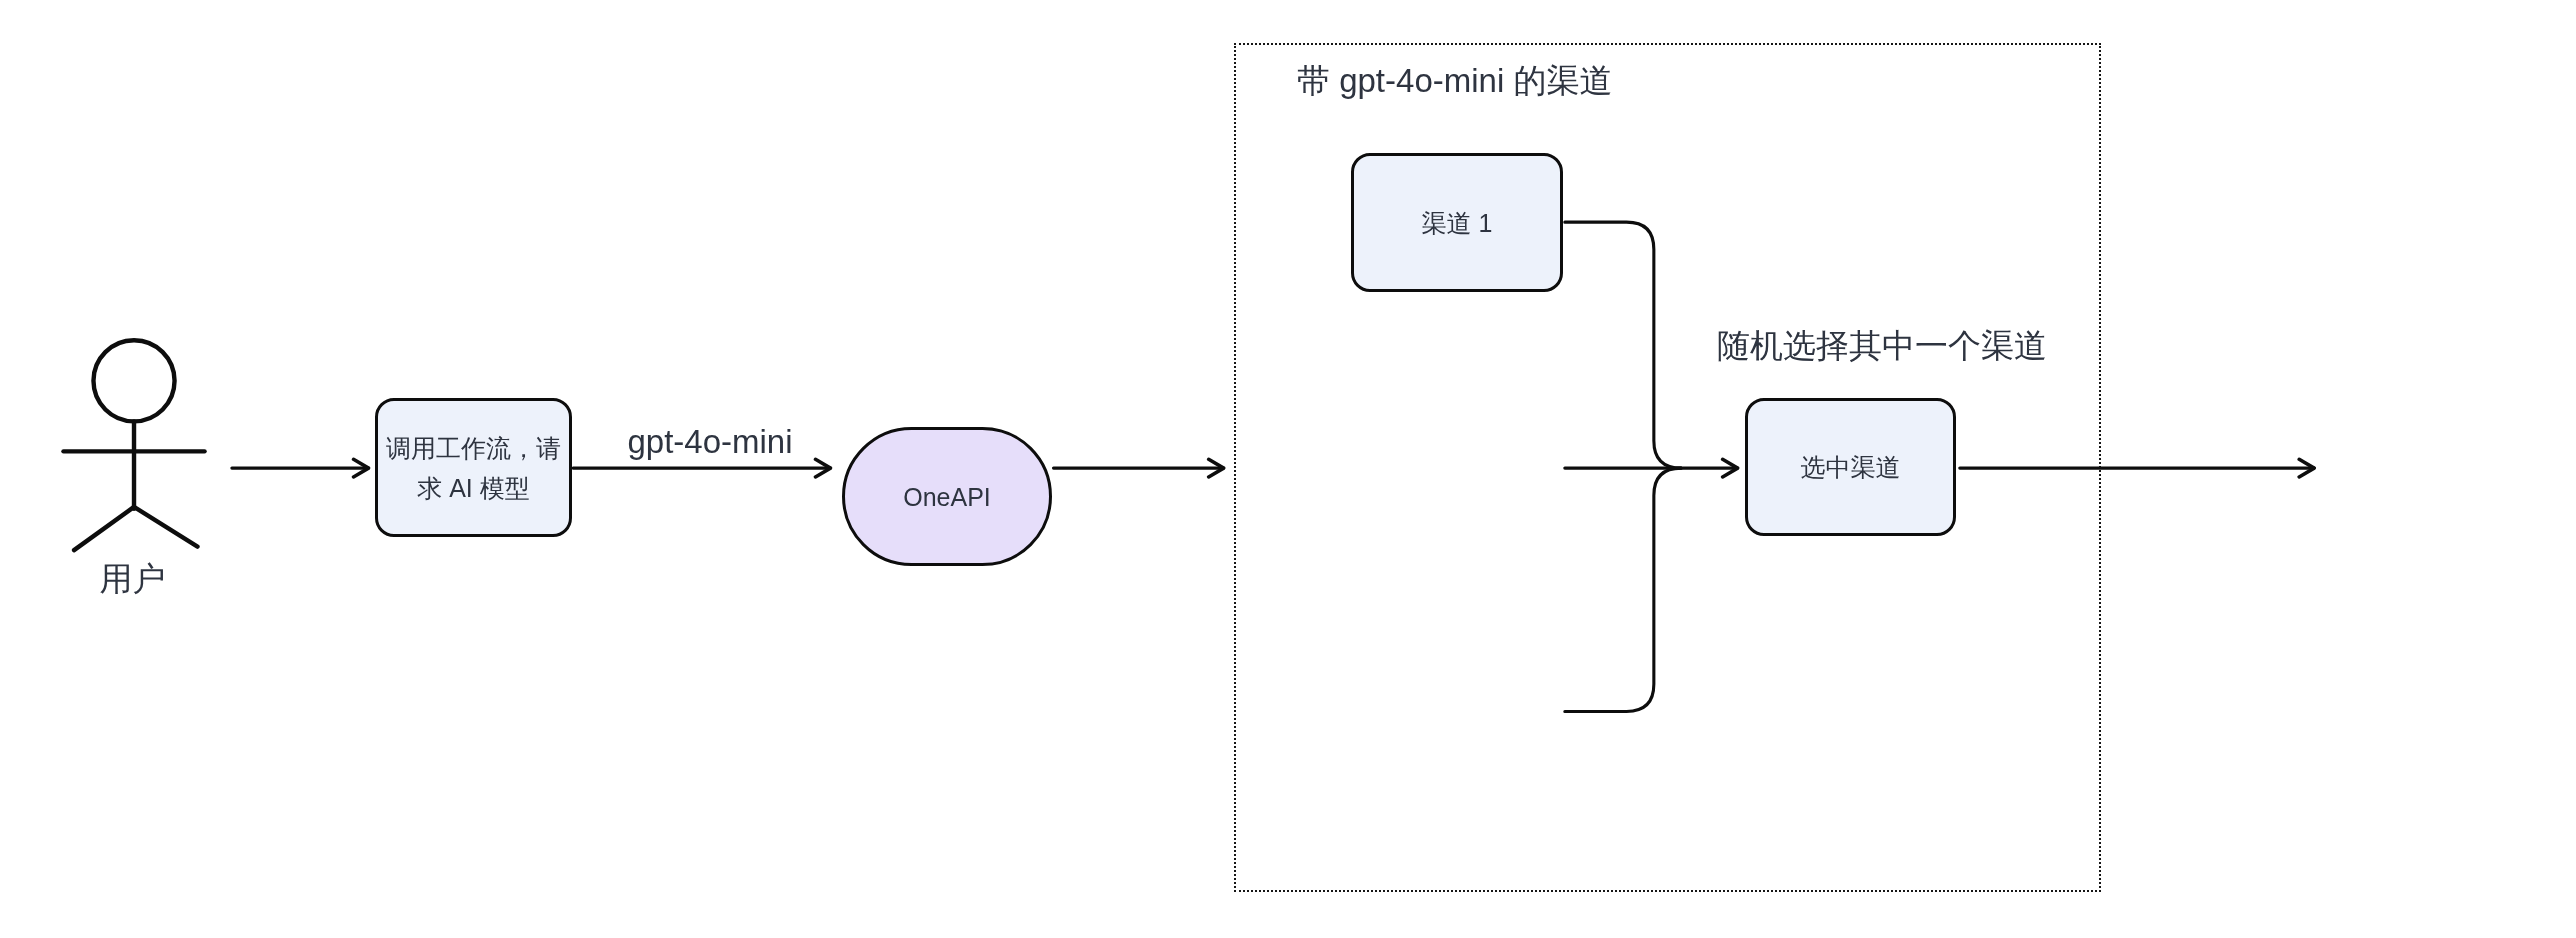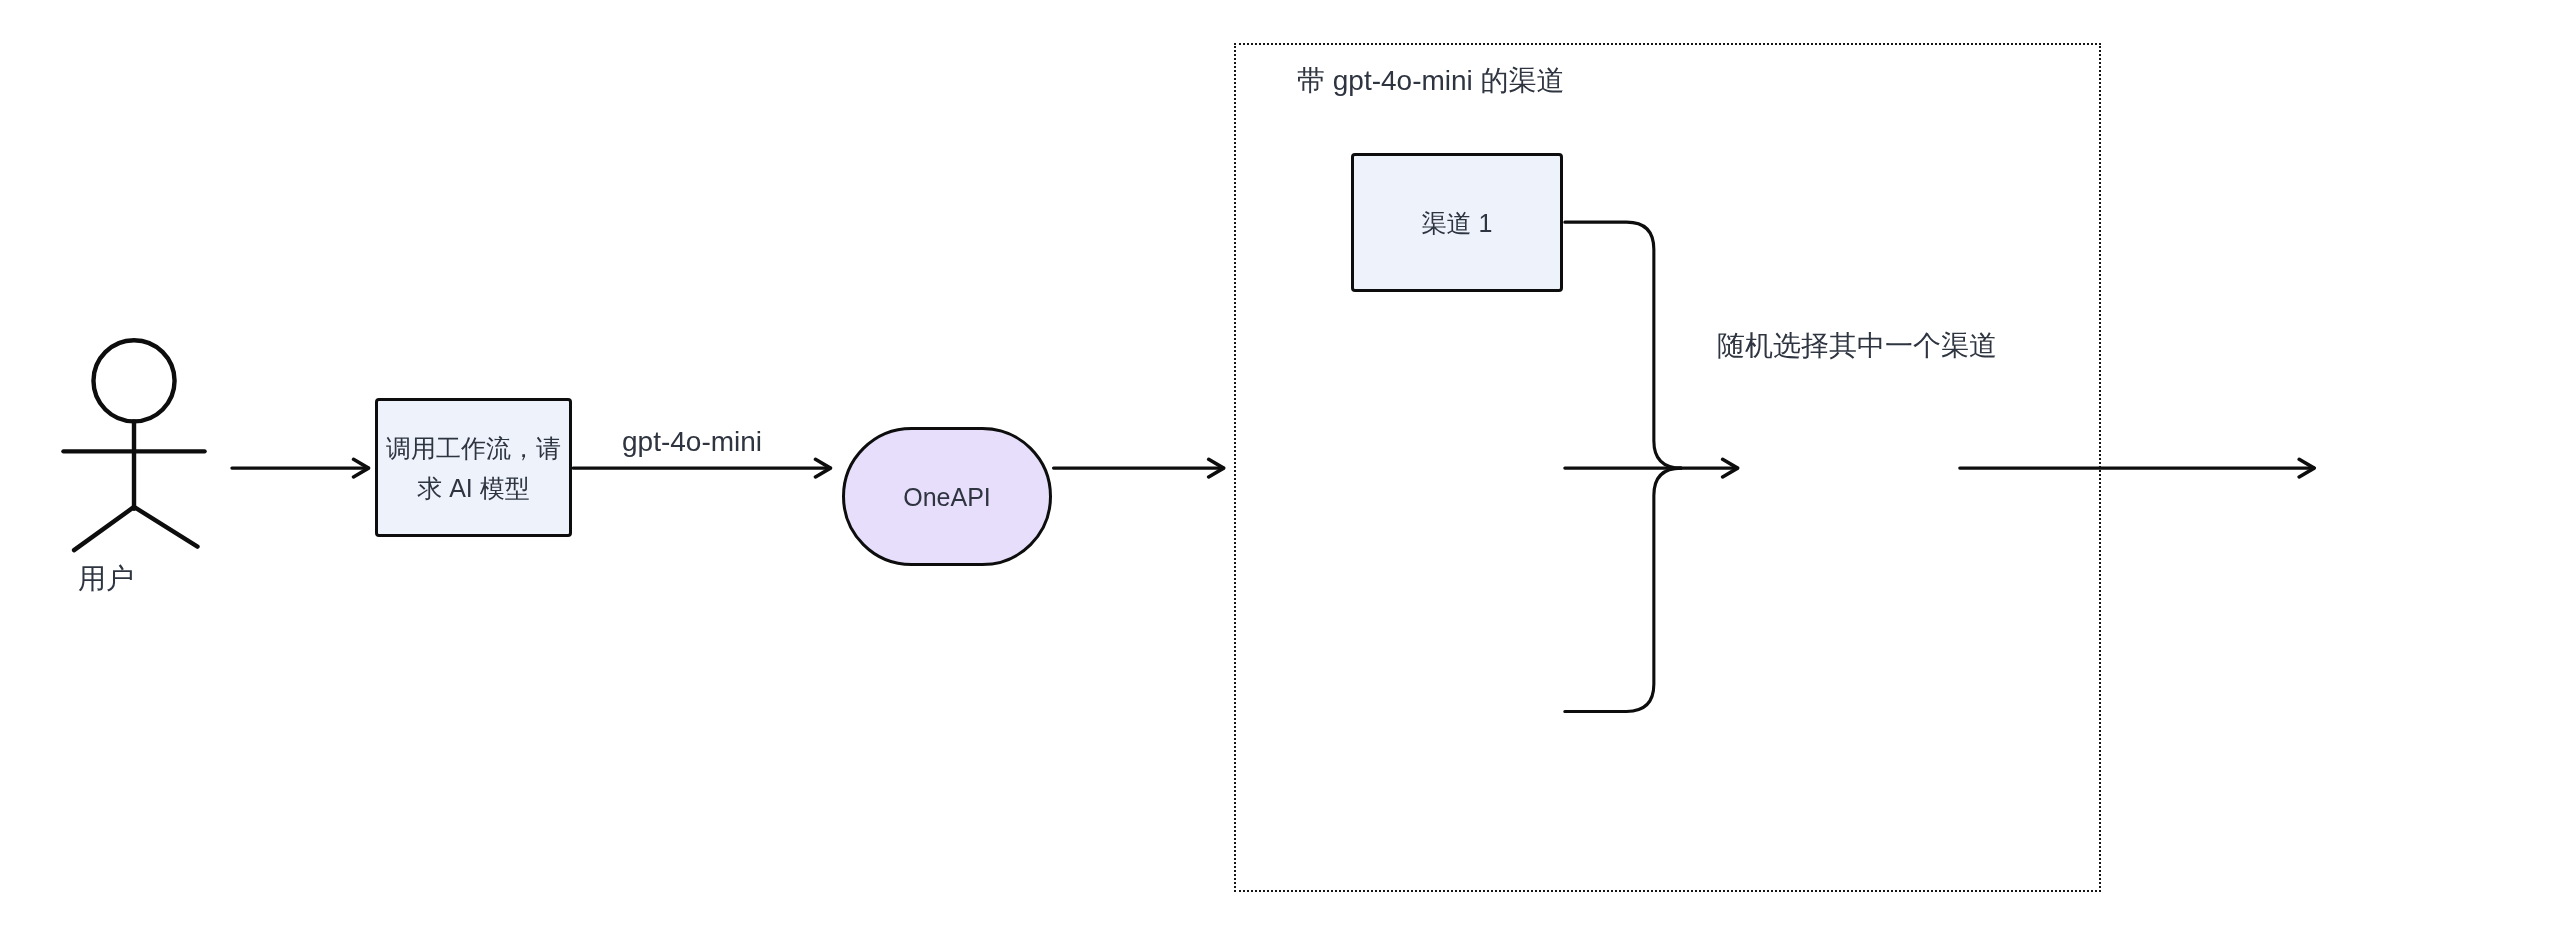--- a/index.html
+++ b/index.html
@@ -20,21 +20,21 @@
     position: absolute;
     left: 0;
     top: 0;
     z-index: 1;
   }
   .node {
     position: absolute;
     box-sizing: border-box;
     border: 3.5px solid #0d0d0d;
     background: #edf2fb;
-    border-radius: 4px;
+    border-radius: 19px;
     display: flex;
     align-items: center;
     justify-content: center;
     text-align: center;
     font-size: 25px;
     line-height: 40px;
     z-index: 2;
   }
   .node span { display: inline-block; }
   .pill {
@@ -43,22 +43,23 @@
   }
   .subgraph {
     position: absolute;
     box-sizing: border-box;
     border: 2.6px dotted #161616;
     background: transparent;
     z-index: 0;
   }
   .diagram-label {
     position: absolute;
-    font-size: 28px;
+    font-size: 33px;
     line-height: 30px;
+    text-align: center;
     white-space: nowrap;
     z-index: 2;
   }
   
   #actor-label      { left: 78px;   top: 564px;  width: 109px; }
   #node-workflow    { left: 375px;  top: 398px;  width: 197px; height: 139px; text-align: center; }
   #node-workflow span { max-width: 180px; }
   #edge-label-model { left: 622px;  top: 427px;  width: 176px; }
   #node-oneapi      { left: 842px;  top: 398px;  width: 210px; height: 139px; margin-top: 29px; }
   #channels-subgraph{ left: 1234px; top: 43px;   width: 867px; height: 849px; }
@@ -118,16 +119,19 @@
   </div>
 
   <div class="node" id="node-channel1">
     <span>渠道 1</span>
   </div>
 
 
 
   <div class="diagram-label" id="edge-label-selection">随机选择其中一个渠道</div>
 
+  <div class="node" id="node-selected">
+    <span>选中渠道</span>
+  </div>
 
 
 </div>
 
 
 </body></html>

